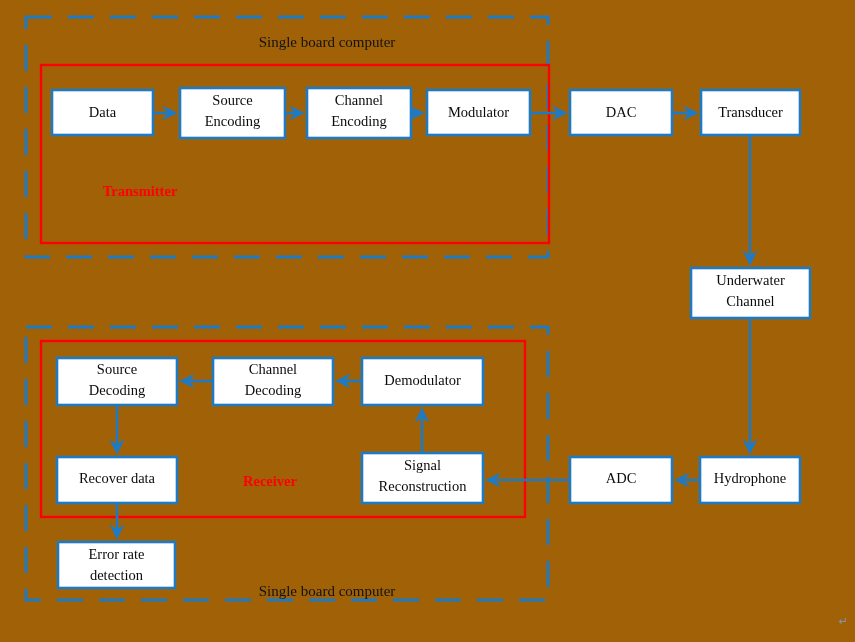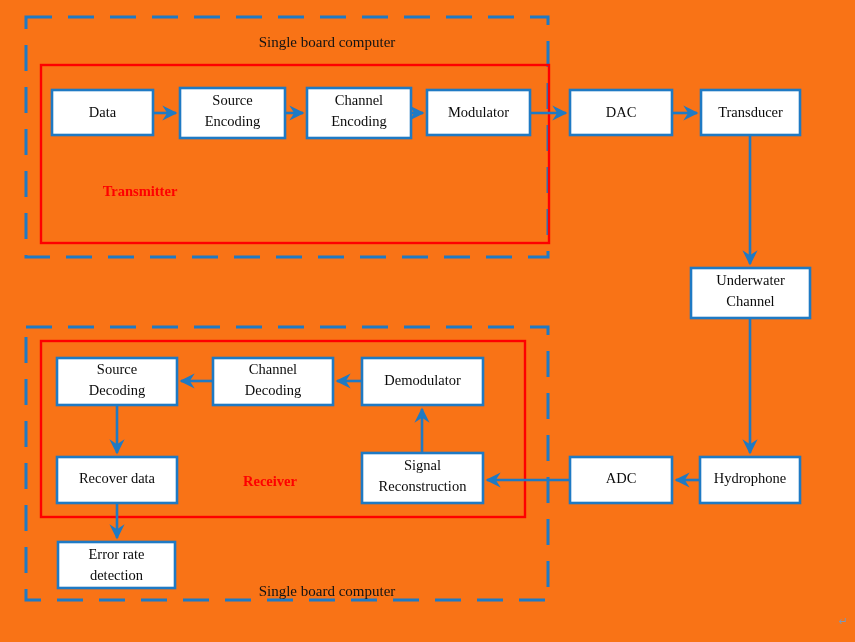--- a/index.html
+++ b/index.html
@@ -7,21 +7,21 @@
     padding: 0;
     background: #ffffff;
   }
   body {
     font-family: "Liberation Serif", "DejaVu Serif", serif;
   }
   #diagram-root {
     position: relative;
     width: 855px;
     height: 642px;
-    background: #f97316;
+    background: #a16207;
     overflow: hidden;
   }
   svg.layer {
     position: absolute;
     left: 0;
     top: 0;
     width: 855px;
     height: 642px;
   }
   .box-rect {

